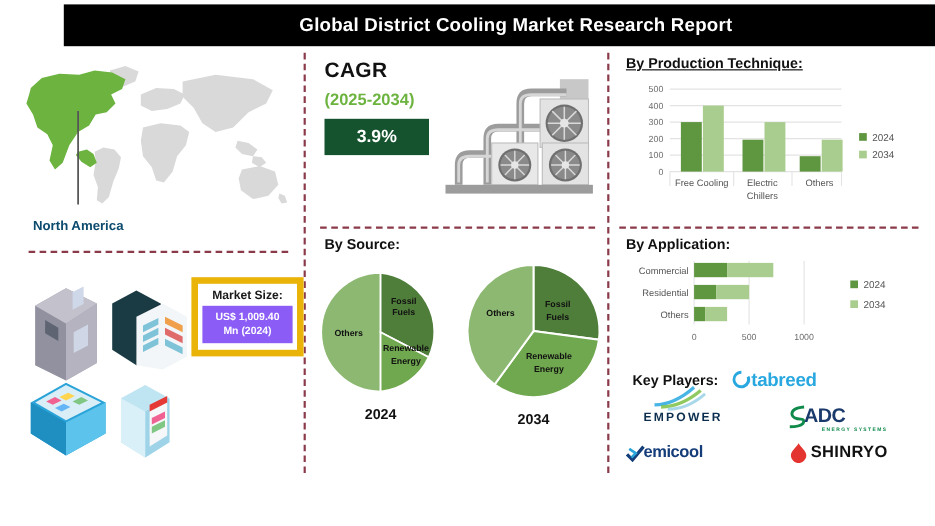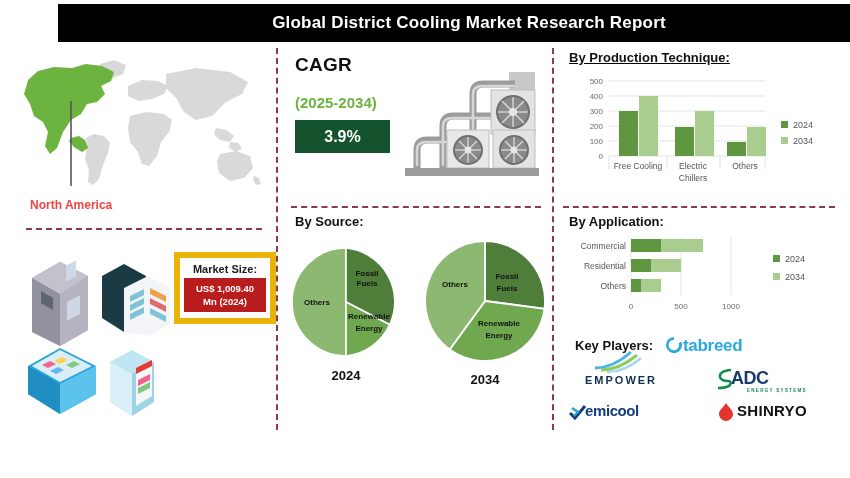--- a/index.html
+++ b/index.html
@@ -26,40 +26,40 @@
 
   .vdash-1 { position:absolute; left:276px; top:48px; width:0; height:382px;
              border-left:2px dashed #8b3a4a; }
   .vdash-2 { position:absolute; left:552px; top:48px; width:0; height:382px;
              border-left:2px dashed #8b3a4a; }
 
   
   .map-wrap { position:relative; width:265px; height:160px; }
   .map-label {
     position:absolute; left:22px; top:152px;
-    color:#ef4444; font-size:12px; font-weight:bold;
+    color:#0c4a6e; font-size:12px; font-weight:bold;
   }
   .left-dash-1 { position:absolute; left:18px; top:182px; width:236px; border-top:2px dashed #8b3a4a; }
 
   
   .appliances { position:absolute; left:6px; top:198px; width:160px; height:180px; }
   .market-box {
     position:absolute; left:166px; top:206px; width:102px;
     border:6px solid #eab308; background:#fff; padding:5px 4px 6px 4px; text-align:center;
   }
   .market-title { font-size:11px; font-weight:bold; color:#1a1a1a; margin-bottom:3px; }
   .market-value {
-    background:#b91c1c; color:#fff; font-size:9.5px; font-weight:bold;
+    background:#8b5cf6; color:#fff; font-size:9.5px; font-weight:bold;
     line-height:13px; padding:4px 2px;
   }
 
   
   .cagr-block { position:relative; width:268px; height:155px; padding-left:14px; padding-top:8px; }
   .cagr-label { font-size:19px; font-weight:bold; color:#111; letter-spacing:.3px; }
-  .cagr-period { font-size:15px; font-weight:bold; color:#6cb33f; margin-top:18px; }
+  .cagr-period { font-size:15px; font-weight:bold; color:#6cb33f; margin-top:6px; }
   .cagr-pill {
     margin-top:9px; width:95px; height:33px; background:#14532d;
     display:flex; align-items:center; justify-content:center;
     color:#fff; font-size:16px; font-weight:bold;
   }
   .hvac-icon { position:absolute; right:0px; top:18px; width:150px; height:120px; }
   .mid-dash { position:absolute; left:10px; top:160px; width:250px; border-top:2px dashed #8b3a4a; }
 
   
   .pies-sec { position:absolute; left:0; top:168px; width:268px; }

